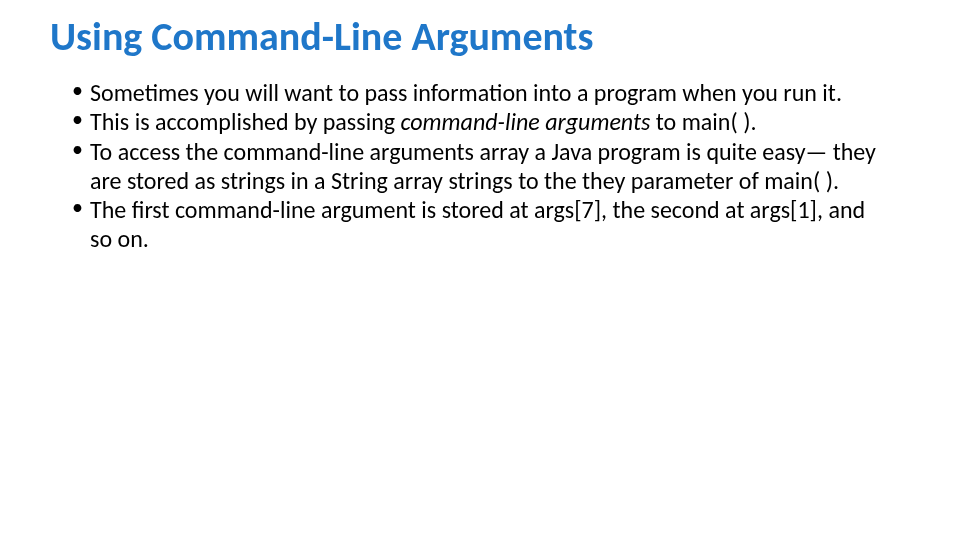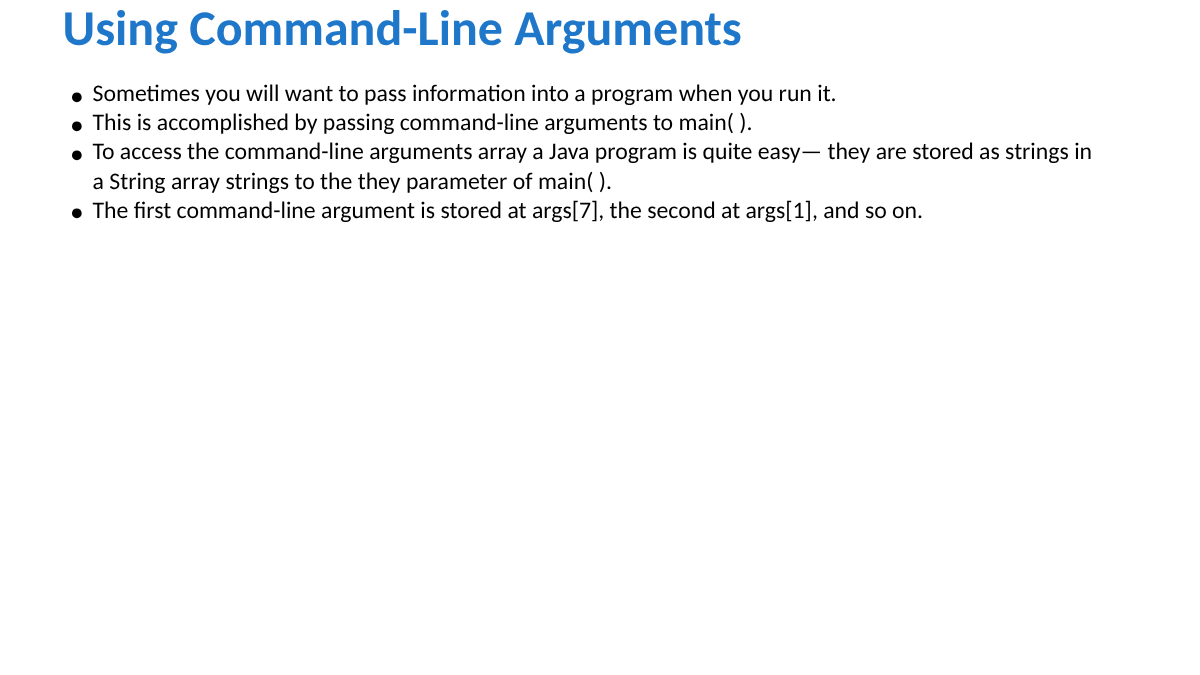--- a/index.html
+++ b/index.html
@@ -8,53 +8,53 @@
     width: 960px;
     height: 540px;
     background: #ffffff;
     font-family: Calibri, "Segoe UI", Arial, sans-serif;
     color: #000;
   }
   .slide {
     box-sizing: border-box;
     width: 960px;
     height: 436px;
-    padding: 0 50px 0 50px;
+    padding: 14px 50px 0 50px;
   }
   .title {
     font-size: 40px;
     font-weight: 700;
     color: #1f77c9;
     margin: 0 0 18px 0;
     line-height: 1.15;
     letter-spacing: 0px;
   }
   ul.bullets {
     list-style: none;
-    margin: 0;
+    margin: 16px;
     padding: 0 0 0 24px;
-    font-size: 19px;
+    font-size: 24px;
     line-height: 1.22;
     color: #000;
     max-width: 800px;
   }
   ul.bullets li {
     position: relative;
     padding-left: 0px;
     margin: 0;
   }
   ul.bullets li::before {
     content: "•";
     position: absolute;
     left: -18px;
     top: 0;
     font-size: 22px;
     color: #000;
   }
-  .i { }
+  .i { font-style: italic; }
   .b { font-weight: 400; }
 </style>
 </head>
 <body>
 
 <div class="slide">
   <h1 class="title">Using Command-Line Arguments</h1>
   <ul class="bullets">
       <li><span>Sometimes you will want to pass information into a program when you run it.</span></li>
       <li><span>This is accomplished by passing </span><span class="i">command-line arguments</span><span> to </span><span class="b">main( )</span><span>.</span></li>

